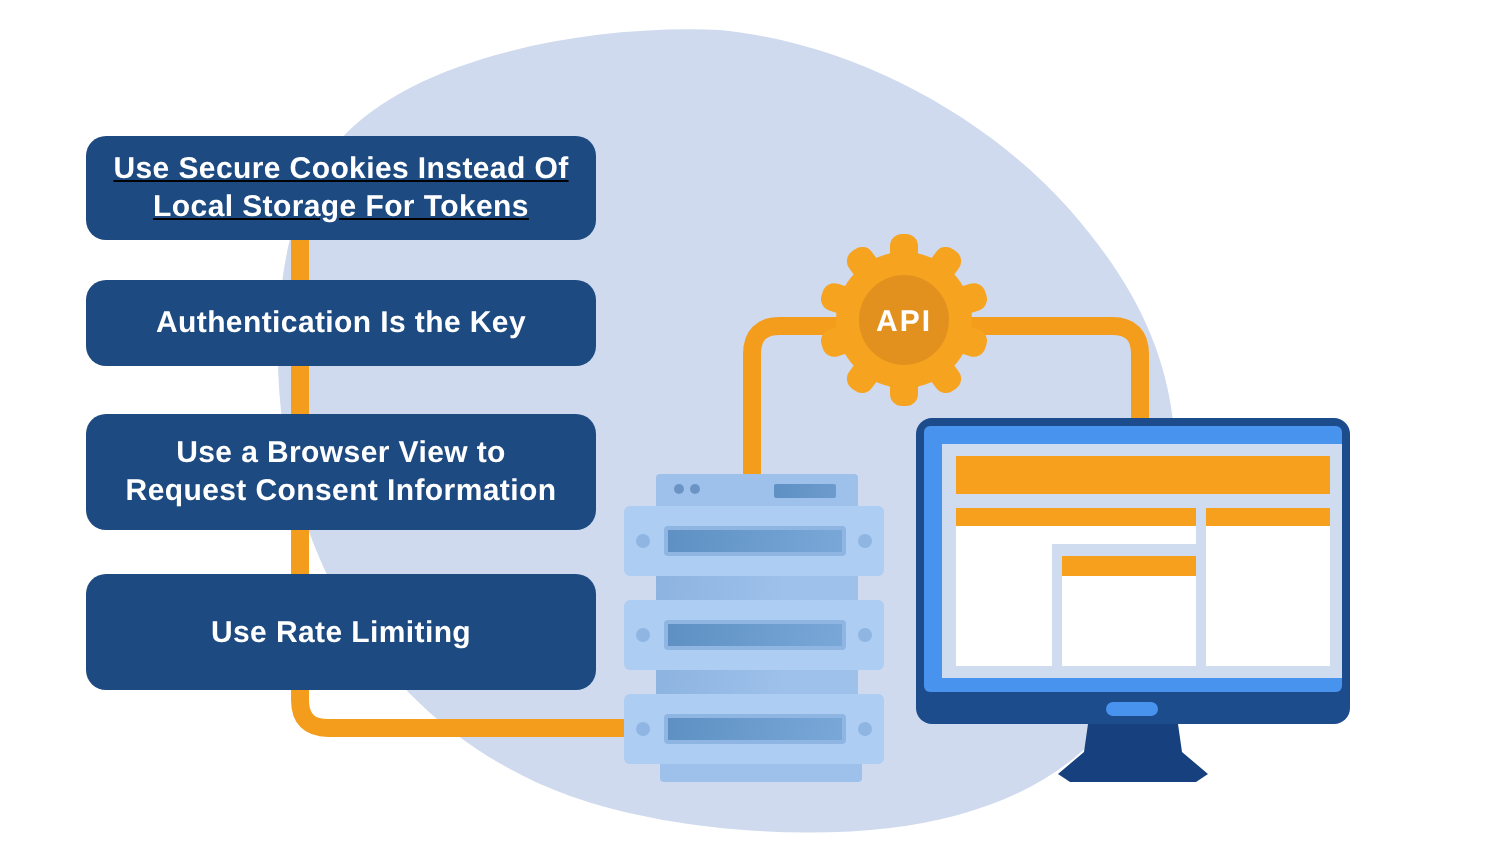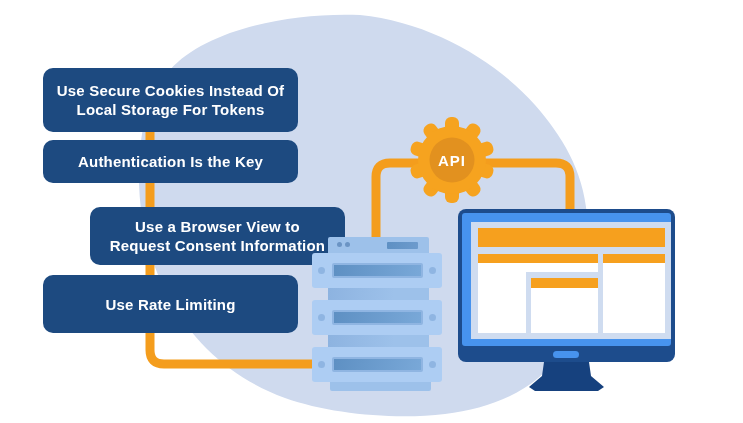--- a/index.html
+++ b/index.html
@@ -24,22 +24,22 @@
   .practice-box{
     position:absolute;left:43px;width:255px;z-index:2;
     background:var(--box-bg);border-radius:10px;
     display:flex;align-items:center;justify-content:center;
     box-sizing:border-box;padding:4px 10px;
   }
   .practice-label{
     color:var(--box-text);font-weight:bold;font-size:15px;line-height:19px;
     text-align:center;white-space:pre-line;letter-spacing:.2px;
   }
-  #box1{top:68px;height:64px;} #box2{top:140px;height:43px;}
-  #box3{top:207px;height:58px;margin-left:47px;} #box4{top:275px;height:58px;}
+  #box1{top:68px;height:52px;text-decoration:underline;} #box2{top:140px;height:43px;}
+  #box3{top:207px;height:58px;} #box4{top:287px;height:58px;}
 
   
   .server{position:absolute;left:312px;top:237px;width:130px;height:154px;z-index:2;}
   .server *{position:absolute;box-sizing:border-box;}
   .srv-top{left:16px;top:0;width:101px;height:16px;background:var(--server-trim);border-radius:2px 2px 0 0;}
   .srv-pin{width:5px;height:5px;border-radius:50%;background:var(--server-pin);top:5px;}
   .srv-pin.p1{left:9px;} .srv-pin.p2{left:17px;}
   .srv-vent{left:59px;top:5px;width:31px;height:7px;background:linear-gradient(95deg,var(--server-slot-dark),var(--server-slot));border-radius:1px;}
   .srv-unit{left:0;width:130px;height:35px;background:var(--server-body);border-radius:3px;}
   .u1{top:16px;} .u2{top:63px;} .u3{top:110px;}

